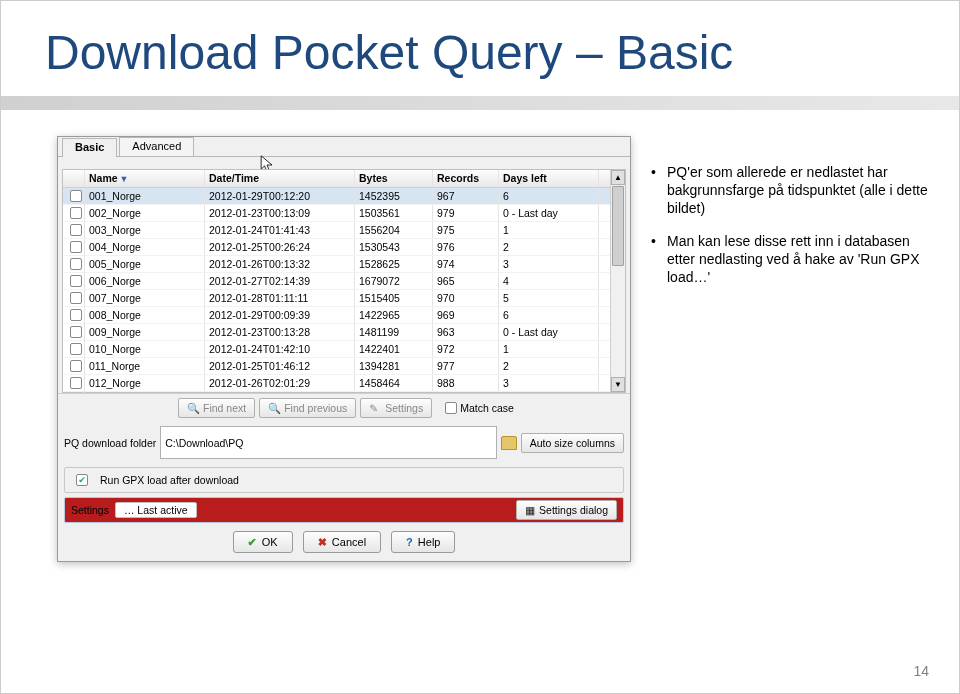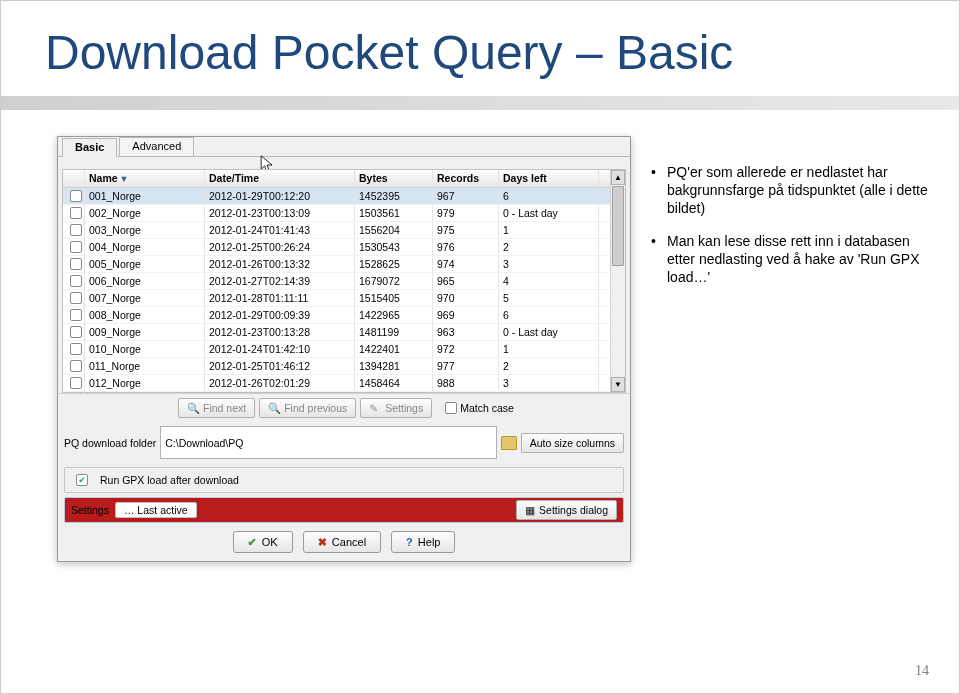--- a/index.html
+++ b/index.html
@@ -30,21 +30,21 @@
   .slide-title {
     position: absolute;
     top: 24px; left: 44px;
     font-size: 48px;
     color: #1f497d;
     font-weight: 400;
   }
   .page-num {
     position: absolute;
     bottom: 14px; right: 30px;
-    font-size: 14px; color: #7f7f7f; font-family: Liberation Serif, serif;
+    font-size: 14px; color: #7f7f7f;
   }
   .bullets {
     position: absolute;
     top: 162px;
     left: 650px;
     width: 280px;
     font-size: 14px;
     color: #000;
   }
   .bullets ul { list-style: none; }

